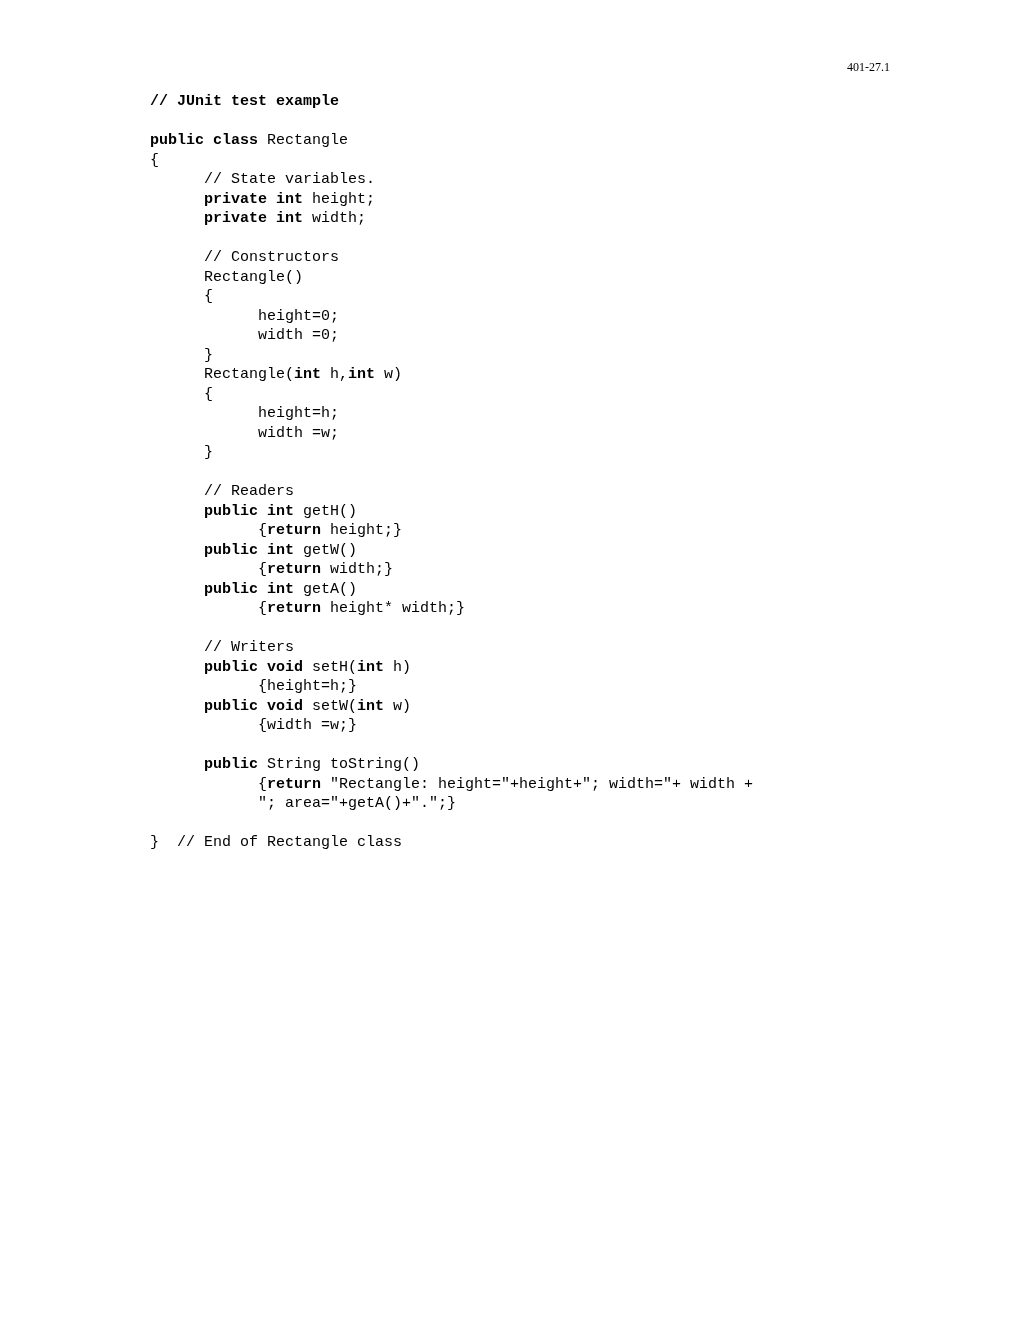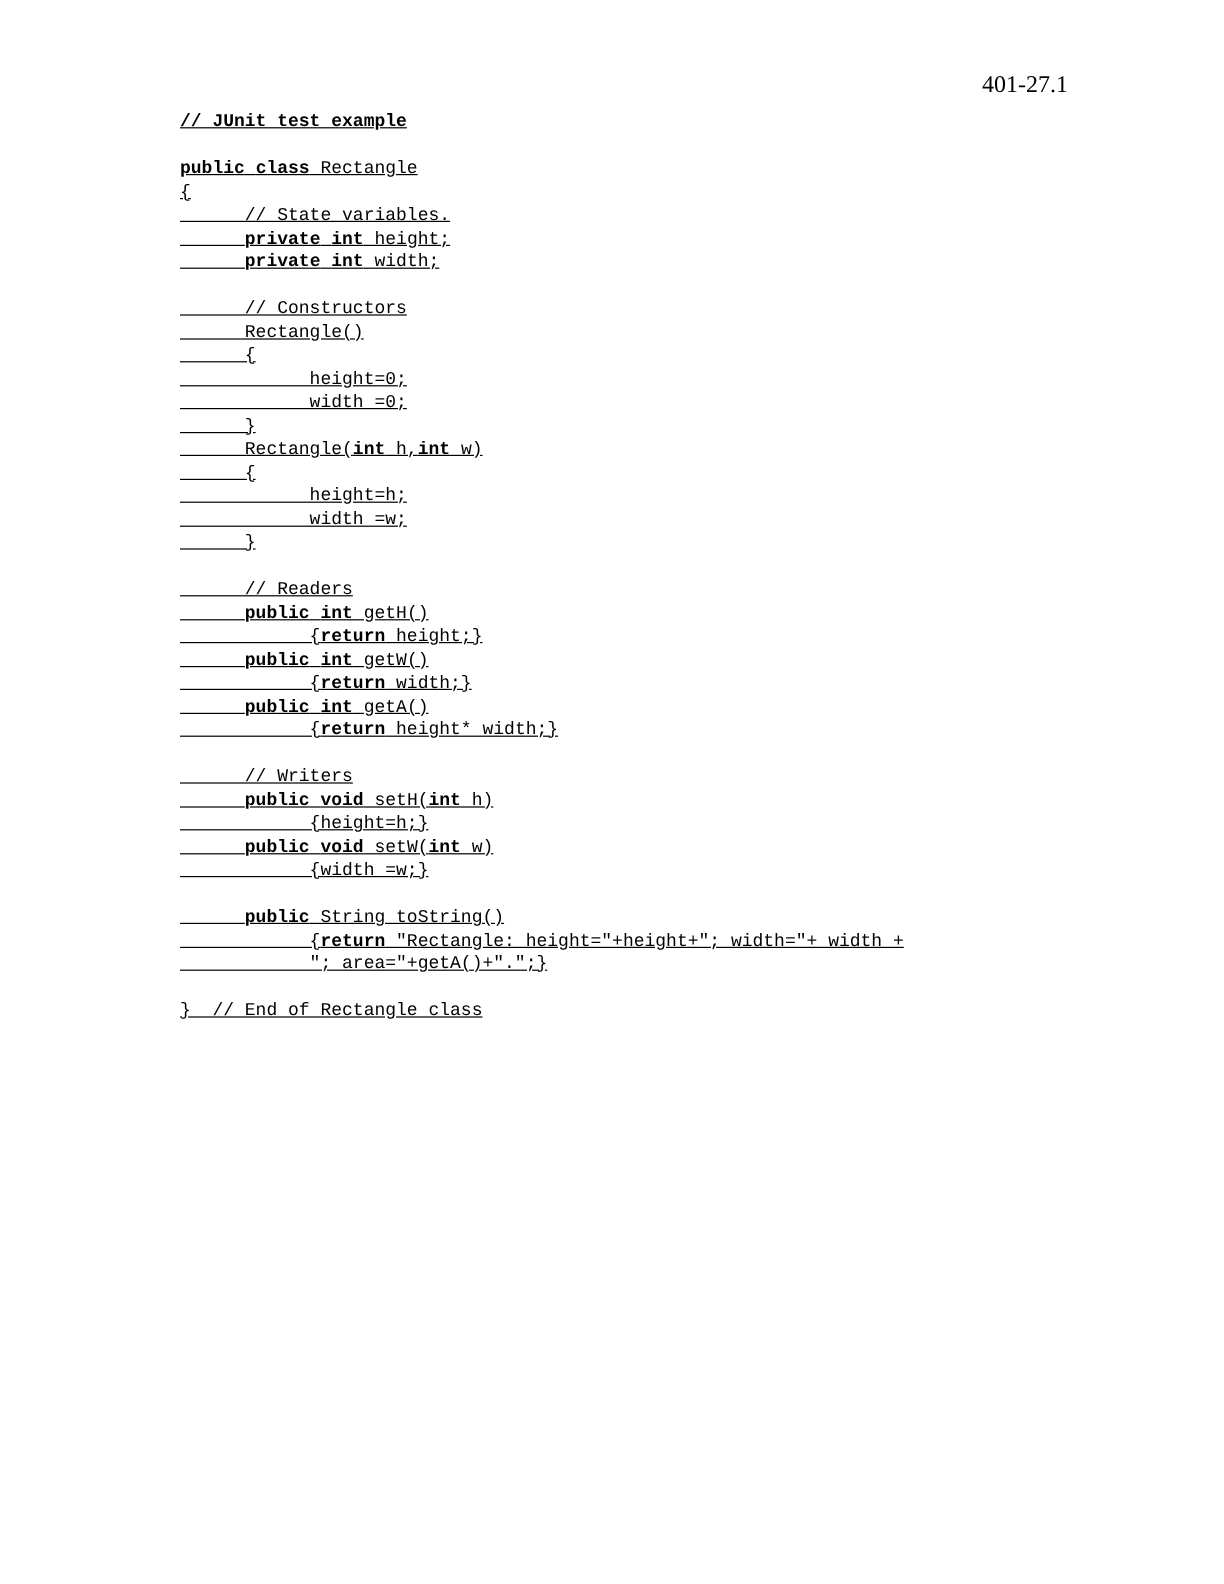--- a/index.html
+++ b/index.html
@@ -10,29 +10,28 @@
       background: white;
       font-family: "Courier New", Courier, monospace;
       font-size: 15px;
       position: relative;
     }
     .page-number {
       position: absolute;
       top: 60px;
       right: 130px;
       font-family: "Times New Roman", Times, serif;
-      font-size: 20px;
+      font-size: 12px;
     }
     .code-block {
       position: absolute;
       top: 92px;
       left: 150px;
       white-space: pre;
       line-height: 1.3;
-      text-decoration: underline;
     }
     .bold {
       font-weight: bold;
     }
   </style>
 </head>
 <body>
 
 <div class="page-number">401-27.1</div>
 

